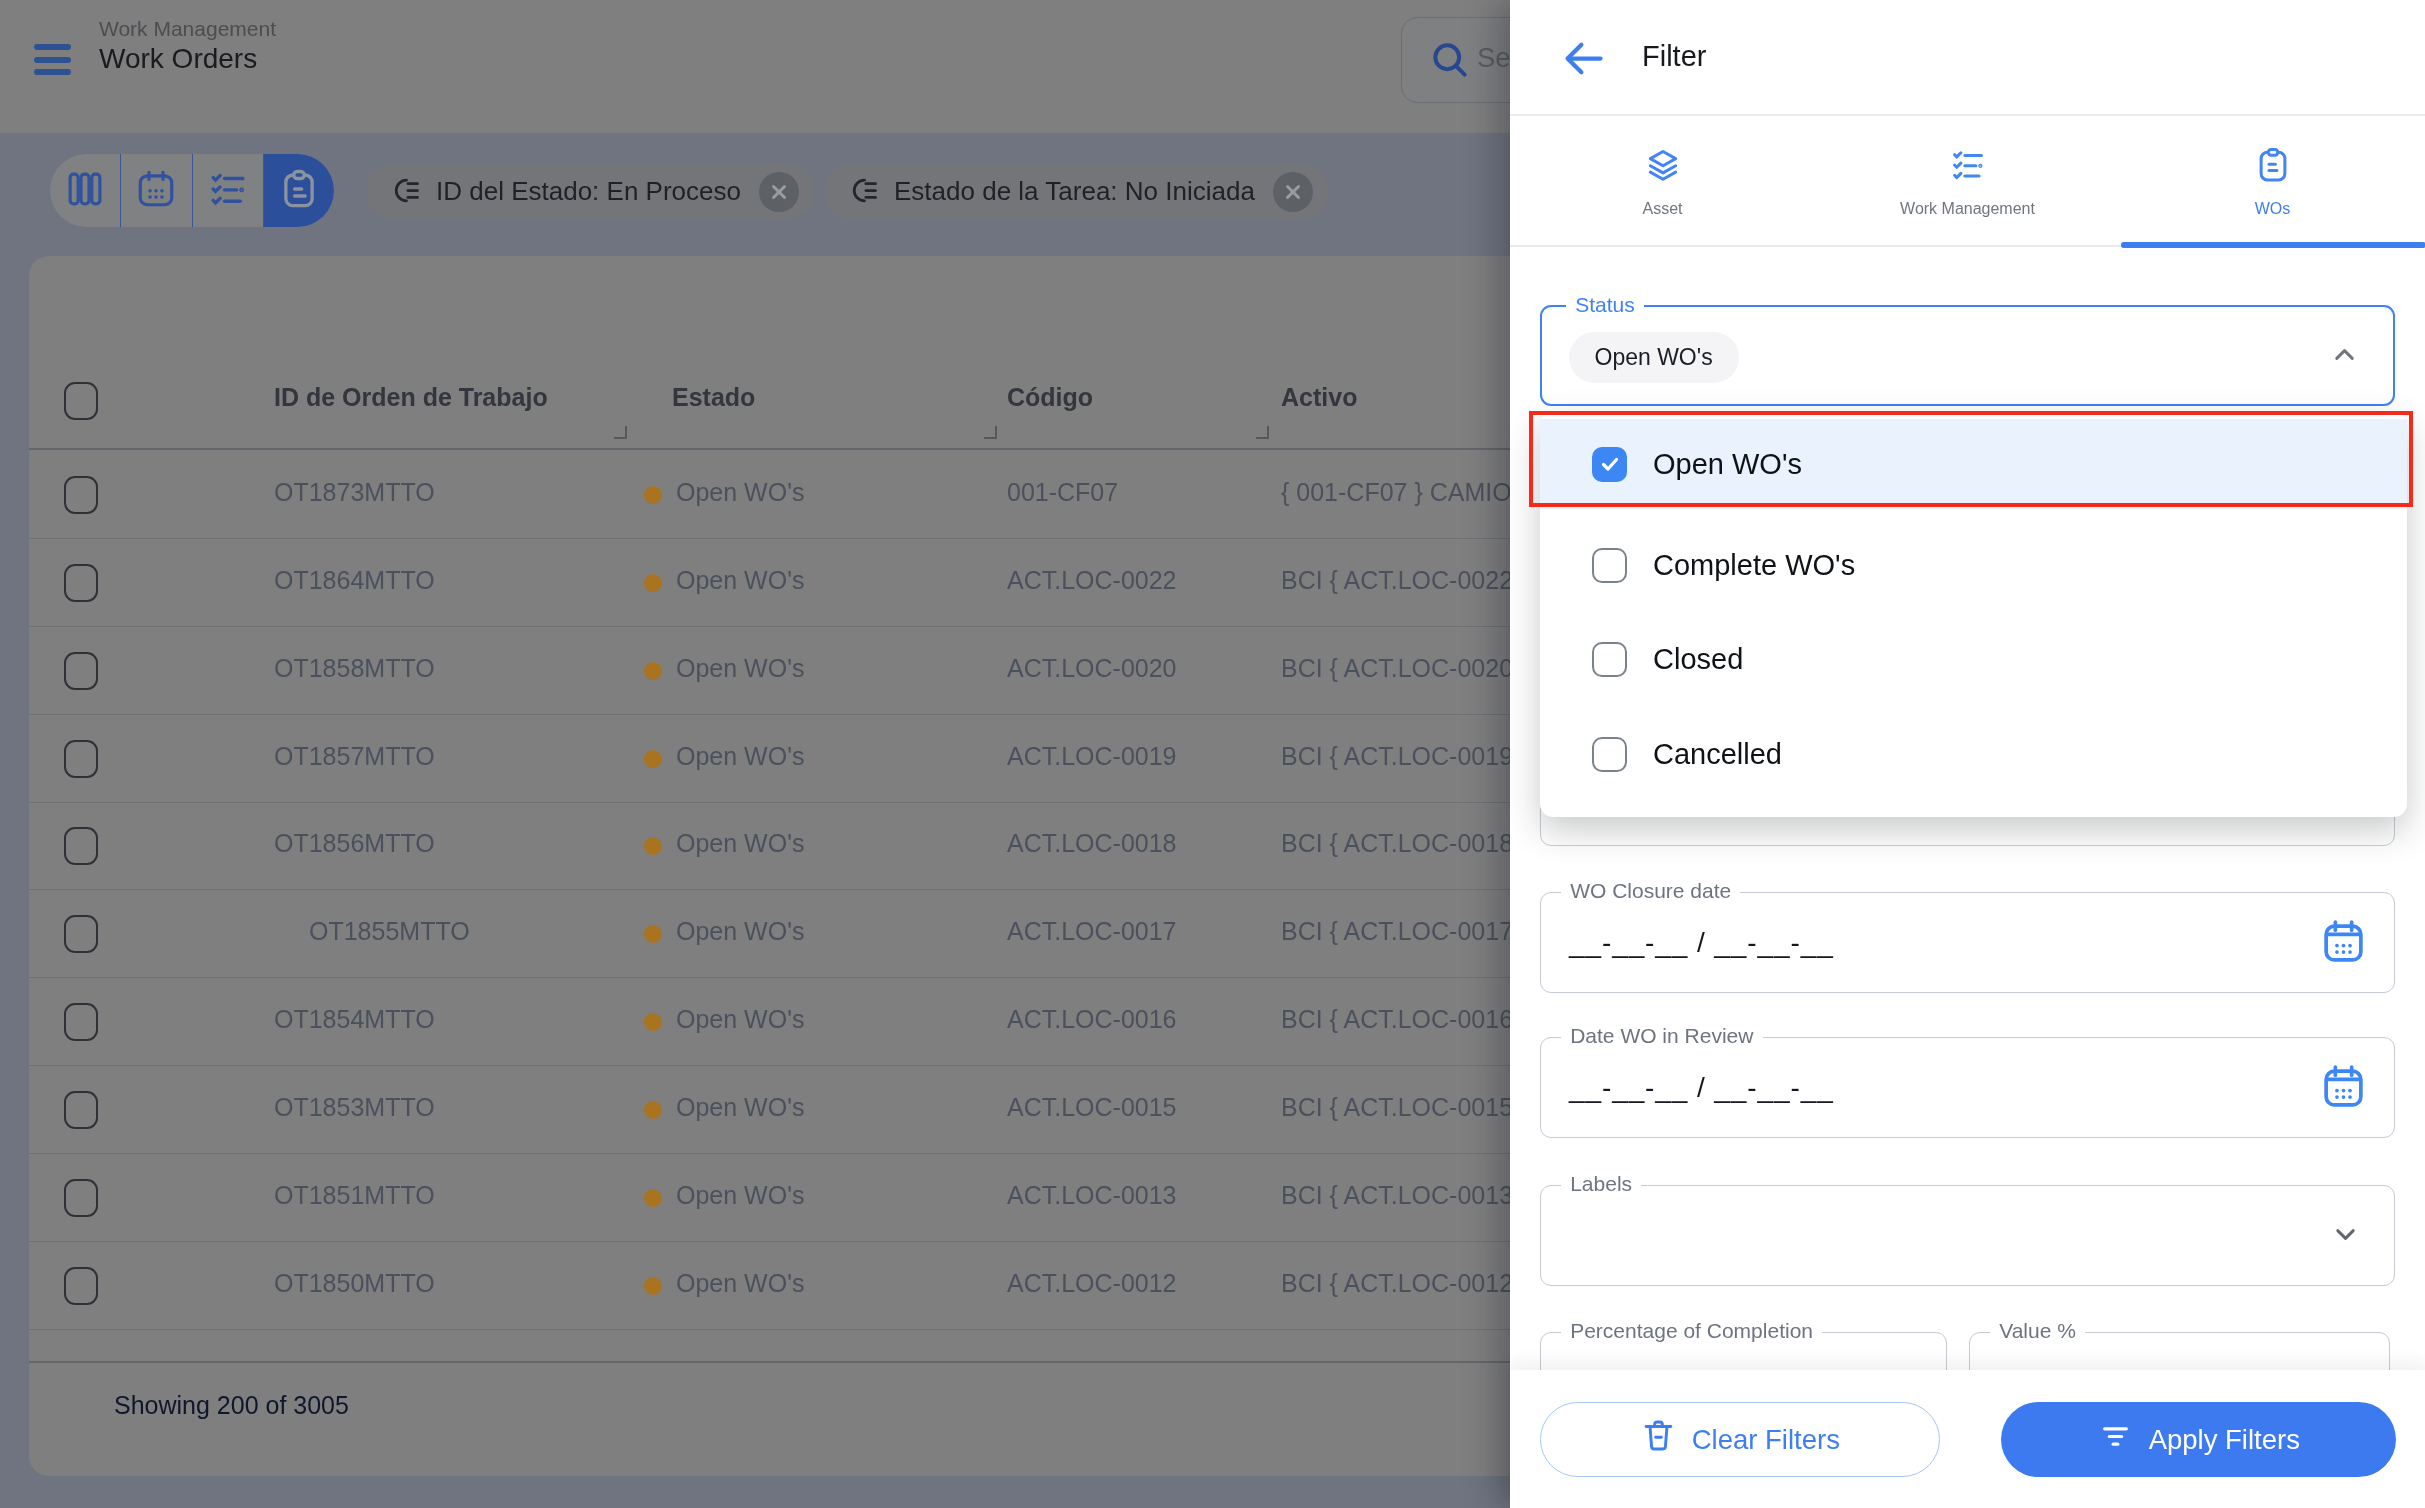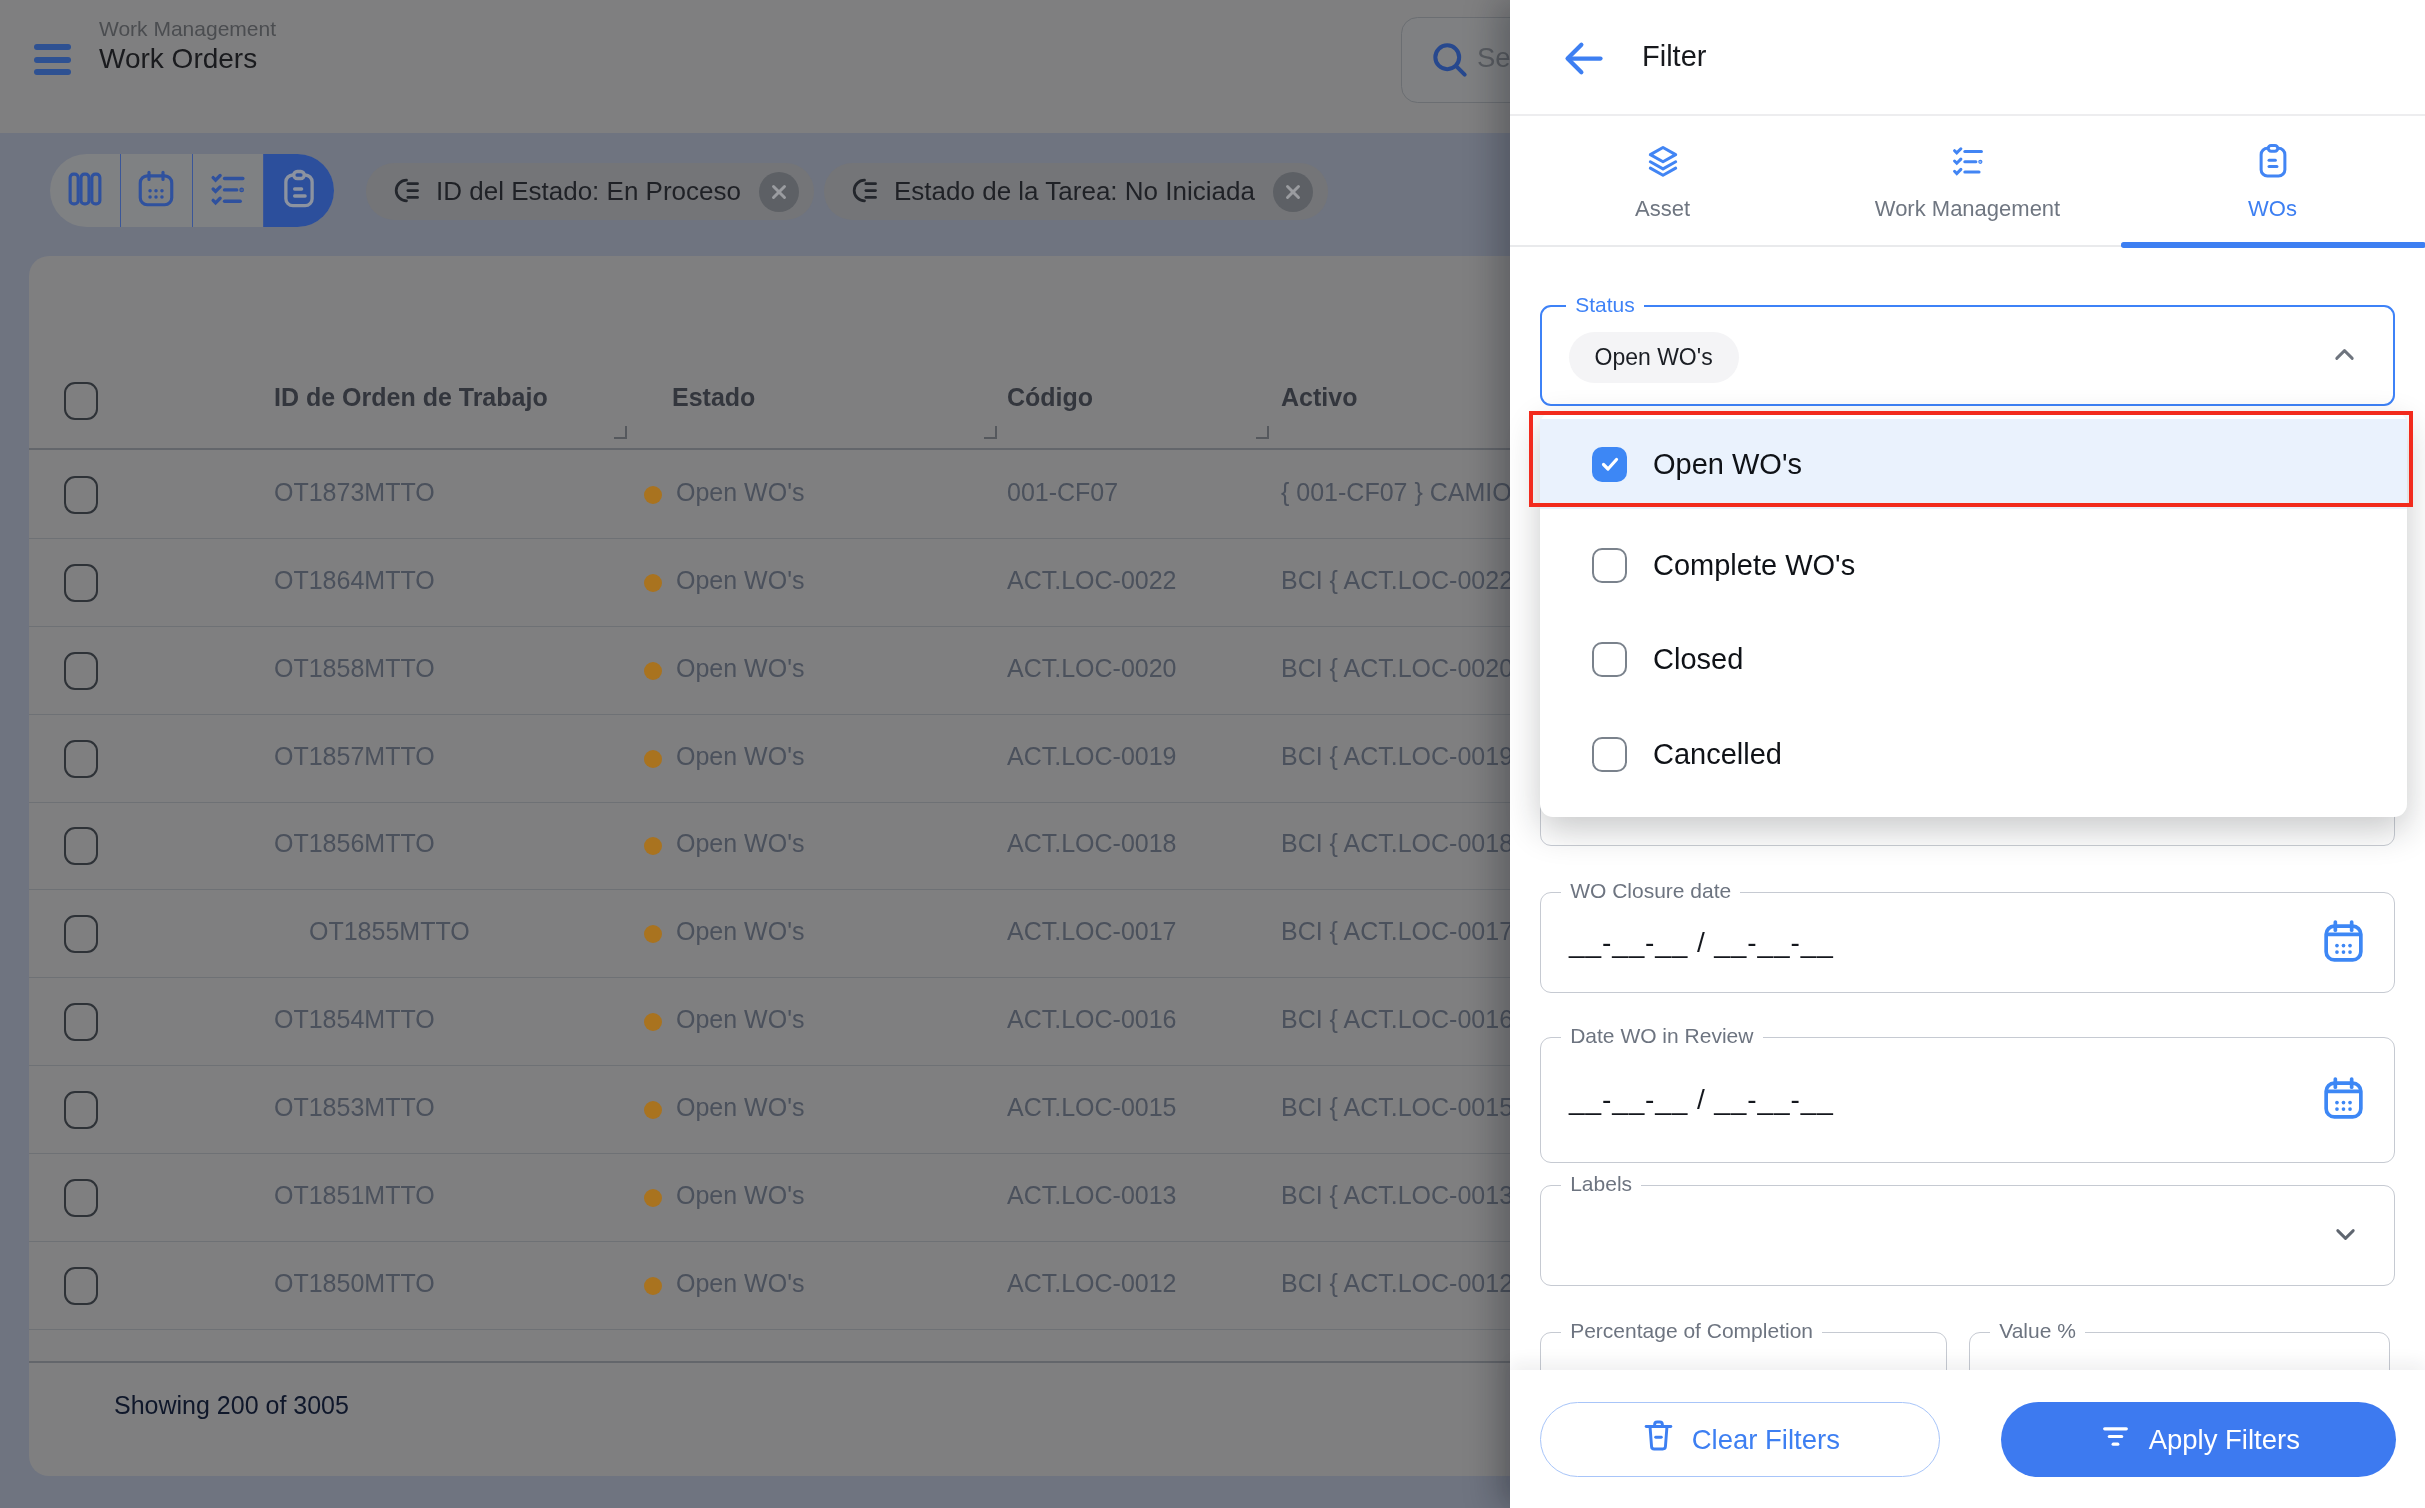--- a/index.html
+++ b/index.html
@@ -33,21 +33,21 @@
   .t-row .dot{position:absolute;top:35px;width:18.3px;height:18.3px;border-radius:50%;}
   .tfoot-border{position:absolute;left:0;top:1105px;width:2396px;height:1.8px;background:#63666B;}
   .tfoot-text{position:absolute;left:85px;top:1135px;font-size:25px;color:#0f172a;}
   
   .panel{position:absolute;left:1510px;top:0;width:915px;height:1508px;background:#FFFFFF;box-shadow:-13px 0 31px rgba(15,18,26,0.28);}
   .p-title{position:absolute;left:132px;top:40px;font-size:29px;font-weight:500;color:#17191D;}
   .back-btn{position:absolute;left:48px;top:33px;width:51px;height:51px;cursor:pointer;}
   .p-divider{position:absolute;left:0;top:114px;width:915px;height:1.8px;background:#EDEDEF;}
   .tabs{position:absolute;left:0;top:115px;width:915px;height:134px;display:flex;}
   .tab{position:relative;width:305px;display:flex;flex-direction:column;align-items:center;justify-content:center;gap:13px;cursor:pointer;}
-  .tab .t-label{font-size:22px;color:#6F7681;}
+  .tab .t-label{font-size:16px;color:#6F7681;}
   .tab.active .t-label{color:#3D7FF2;font-weight:500;}
   .tabs-border{position:absolute;left:0;top:245px;width:915px;height:1.8px;background:#E9EAEC;}
   .tab-underline{position:absolute;left:611px;top:242px;width:305px;height:5.5px;background:#3D7FF2;border-radius:2.7px;}
   .fieldset{position:absolute;box-sizing:border-box;border:1.8px solid #C6CAD2;border-radius:11px;background:#fff;}
   .fieldset .flabel{position:absolute;top:-13.7px;left:20px;background:#fff;padding:0 9.2px;font-size:21px;color:#6D7480;white-space:nowrap;}
   .fieldset.blue{border:2.7px solid #3E82F7;}
   .fieldset.blue .flabel{color:#3E82F7;left:24px;}
   .status-chip{position:absolute;left:26.5px;top:25px;height:51px;border-radius:26px;background:#F4F4F6;display:flex;align-items:center;padding:0 26px;font-size:23px;color:#1B1E24;}
   .chev{position:absolute;right:33px;top:50%;transform:translateY(-50%);}
   .date-ph{position:absolute;left:28px;top:50%;transform:translateY(-50%);font-size:28px;color:#14171D;letter-spacing:0.9px;}
@@ -363,21 +363,21 @@
             <circle cx="8.8" cy="14" r="0.9" fill="#3D87F5" stroke="none"></circle>
             <circle cx="12" cy="14" r="0.9" fill="#3D87F5" stroke="none"></circle>
             <circle cx="15.2" cy="14" r="0.9" fill="#3D87F5" stroke="none"></circle>
             <circle cx="8.8" cy="17.2" r="0.9" fill="#3D87F5" stroke="none"></circle>
             <circle cx="12" cy="17.2" r="0.9" fill="#3D87F5" stroke="none"></circle>
             <circle cx="15.2" cy="17.2" r="0.9" fill="#3D87F5" stroke="none"></circle>
           </svg>
       </span>
     </div>
 
-    <div class="fieldset" style="left:30px;top:1037px;width:855px;height:126px;">
+    <div class="fieldset" style="left:30px;top:1037px;width:855px;height:101px;">
       <span class="flabel">Date WO in Review</span>
       <span class="date-ph">__-__-__ / __-__-__</span>
       <span class="cal-icon">
         <svg width="49" height="49" viewBox="0 0 24 24" fill="none" stroke="#3D87F5" stroke-width="1.8">
             <rect x="3.5" y="4.5" width="17" height="16.5" rx="4"></rect>
             <line x1="8" y1="2.5" x2="8" y2="6.5" stroke-linecap="round"></line>
             <line x1="16" y1="2.5" x2="16" y2="6.5" stroke-linecap="round"></line>
             <line x1="3.5" y1="8.5" x2="20.5" y2="8.5"></line>
             <circle cx="8.8" cy="14" r="0.9" fill="#3D87F5" stroke="none"></circle>
             <circle cx="12" cy="14" r="0.9" fill="#3D87F5" stroke="none"></circle>

